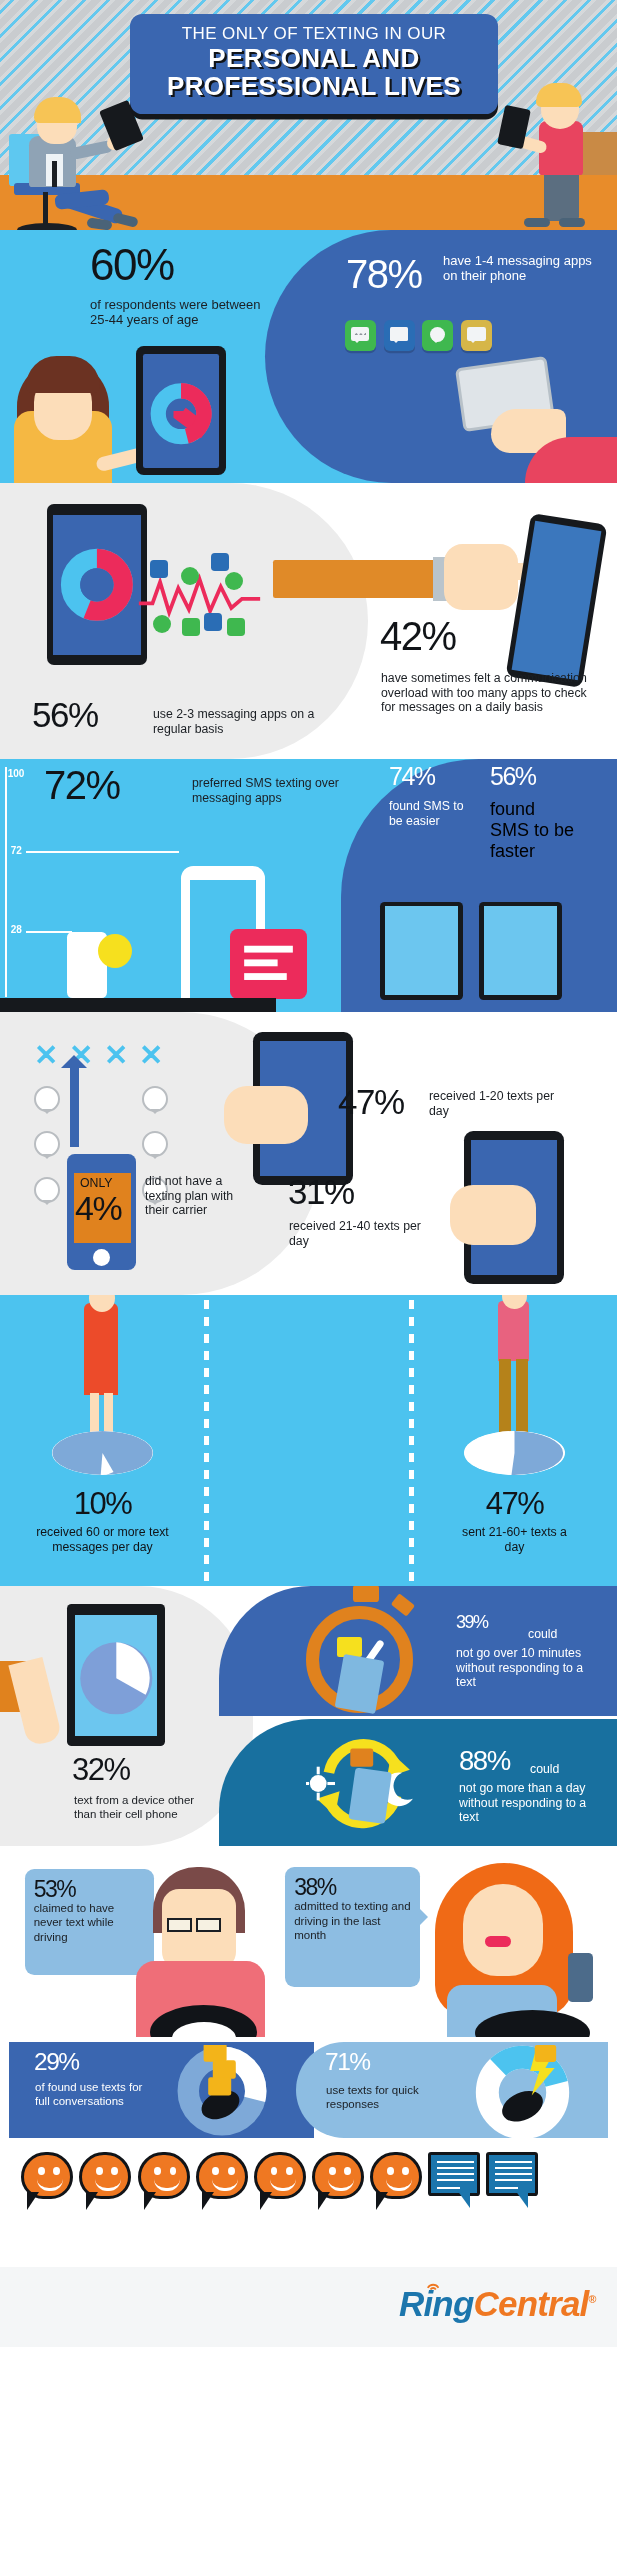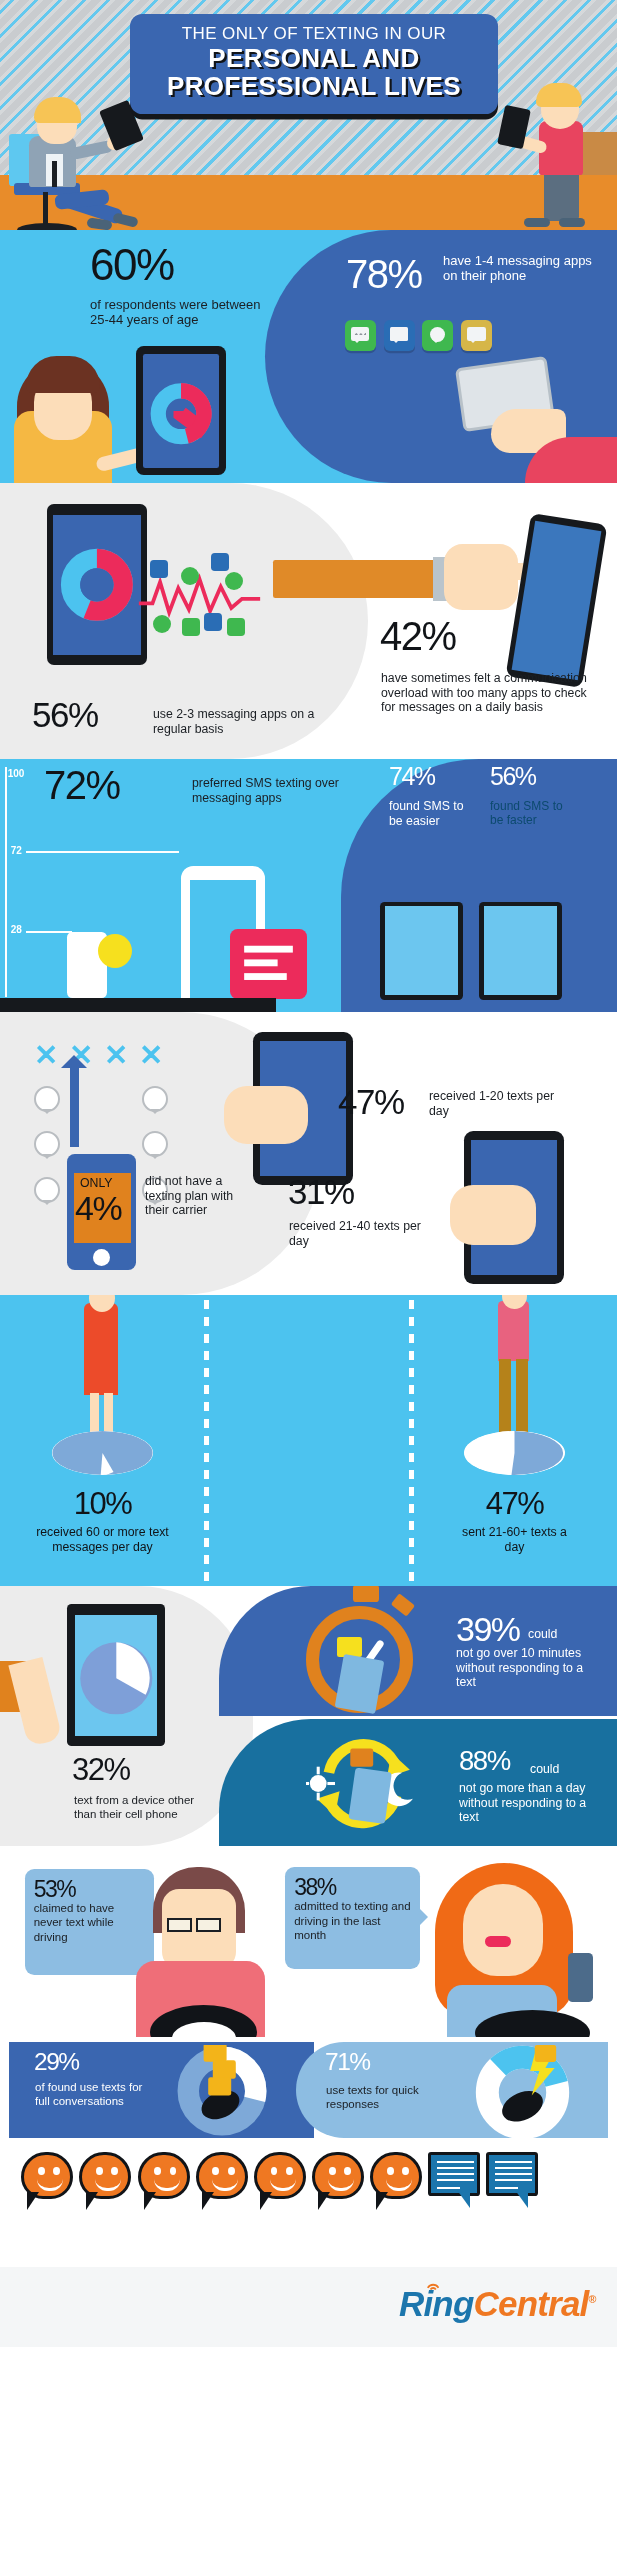--- a/index.html
+++ b/index.html
@@ -140,21 +140,21 @@
   #p4 .axis72  { position:absolute; left:10.7px; top:86px; color:#ffffff; font-size:10px; font-weight:700;}
   #p4 .axis28  { position:absolute; left:10.7px; top:165px; color:#ffffff; font-size:10px; font-weight:700;}
   #p4 .vline   { position:absolute; left:4.6px; top:7.7px; width:2.3px; height:230px; background:#ffffff;}
   #p4 .h72 { position:absolute; left:26px; top:92px; width:153px; height:1.5px; background:#ffffff;}
   #p4 .h28 { position:absolute; left:26px; top:172px; width:46px; height:1.5px; background:#ffffff;}
   #p4 .n72 { position:absolute; left:44px; top:7.7px; font-size:40px; color:#111418;}
   #p4 .c72 { position:absolute; left:152px; top:17px; width:168px; font-size:12.3px; color:#1b1f24;margin-left:40px;}
   #p4 .n74 { position:absolute; left:389px; top:6.1px; font-size:25px; color:#ffffff;}
   #p4 .c74 { position:absolute; left:389px; top:40px; width:86px; font-size:12.3px; color:#ffffff;}
   #p4 .n56b{ position:absolute; left:490px; top:6.1px; font-size:25px; color:#ffffff;}
-  #p4 .c56b{ position:absolute; left:490px; top:40px; width:86px; font-size:12px; color:#0c4a6e;}
+  #p4 .c56b{ position:absolute; left:490px; top:40px; width:86px; font-size:18px; color:#000000;}
   #p4 .bigphone { position:absolute; left:181px; top:107px; width:84px; height:145px; background:#ffffff; border-radius:12.3px 12.3px 0 0;}
   #p4 .bigphone i { position:absolute; left:9.2px; top:13.8px; right:9.2px; bottom:0; background:#4cc3ef; display:block;}
   #p4 .msgsq { position:absolute; left:230px; top:170px; width:77px; height:70px; background:#ec2b5b; border-radius:7.7px;}
   #p4 .blackbar { position:absolute; left:0; bottom:0; width:276px; height:13.8px; background:#16191d;}
   #p4 .smallph { position:absolute; left:67px; bottom:13.8px; width:40px; height:66px; background:#ffffff; border-radius:5.4px;}
   #p4 .ball { position:absolute; left:98px; bottom:44px; width:34px; height:34px; background:#f6e01e; border-radius:50%;}
   #p4 .rp { position:absolute; bottom:12.3px; width:83px; height:98px; background:#16191d; border-radius:4.6px; padding:4.6px;}
   #p4 .rp i { display:block; width:100%; height:100%; background:#6cc6ef;}
 
   
@@ -193,21 +193,21 @@
 
   
   #p7 { height: 260px; background:#ffffff; }
   #p7 .graybg { position:absolute; left:0; top:0; width:253px; height:100%; background:#ececec; border-radius:0 115px 115px 0;}
   #p7 .blue39 { position:absolute; left:219px; top:0; width:398px; height:130px; background:#3a66b0; border-radius:92px 0 0 0;}
   #p7 .blue88 { position:absolute; left:219px; top:133px; width:398px; height:127px; background:#18709f; border-radius:92px 0 0 0;}
   #p7 .phone { position:absolute; left:67px; top:18.4px; width:98px; height:142px; background:#16191d; border-radius:4.6px; padding:10.7px 7.7px;}
   #p7 .phscr { width:100%; height:100%; background:#6cc6ef; position:relative; overflow:hidden;}
   #p7 .n32 { position:absolute; left:72px; top:170px; font-size:31px; color:#111418;}
   #p7 .c32 { position:absolute; left:74px; top:208px; width:145px; font-size:11.5px; color:#1b1f24;}
-  #p7 .n39 { position:absolute; left:456px; top:27.6px; font-size:34px; color:#ffffff;text-align:center;}
+  #p7 .n39 { position:absolute; left:456px; top:27.6px; font-size:18px; color:#ffffff;text-align:center;}
   #p7 .s39 { position:absolute; left:528px; top:41px; font-size:12.3px; color:#ffffff;}
   #p7 .c39 { position:absolute; left:456px; top:60px; width:145px; font-size:12.3px; color:#ffffff;}
   #p7 .n88 { position:absolute; left:459px; top:162px; font-size:27.6px; color:#ffffff;}
   #p7 .s88 { position:absolute; left:530px; top:176px; font-size:12.3px; color:#ffffff;}
   #p7 .c88 { position:absolute; left:459px; top:195px; width:149px; font-size:12.3px; color:#ffffff;}
   .stopwatch { position:absolute; left:306px; top:20px; width:107px; height:107px; border:13.8px solid #e0821e; border-radius:50%; background:#3a66b0;}
   .recycle { position:absolute; left:306px; top:147px; width:113px; height:101px;}
 
   
   #p8 { height: 191px; background:#ffffff; }
@@ -585,21 +585,21 @@
     <div>
       <div style="position:absolute;left:153px;top:21.4px;width:92px;height:66px;background:#7a4a48;border-radius:44px 44px 0 0;"></div>
       <div style="position:absolute;left:162px;top:43px;width:74px;height:80px;background:#fcddb9;border-radius:17px;"></div>
       <div style="position:absolute;left:167px;top:72px;width:24.5px;height:13.8px;background:#f6f1e2;border:2.3px solid #1b1f24;"></div>
       <div style="position:absolute;left:196px;top:72px;width:24.5px;height:13.8px;background:#f6f1e2;border:2.3px solid #1b1f24;"></div>
       <div style="position:absolute;left:136px;top:115px;width:129px;height:77px;background:#ef6e78;border-radius:18.4px 18.4px 0 0;"></div>
       <div style="position:absolute;left:150px;top:159px;width:107px;height:54px;background:#111418;border-radius:50%;"></div>
       <div style="position:absolute;left:172px;top:176px;width:64px;height:32px;background:#ffffff;border-radius:50%;"></div>
     </div>
 
-    <div class="bubble" style="left:285px;top:21.4px;width:135px;height:102px;">
+    <div class="bubble" style="left:285px;top:21.4px;width:135px;height:120px;">
       <div class="pct-big bnum">38%</div>
       <div class="btxt cap">admitted to texting and driving in the last month</div>
     </div>
     <div>
       <div style="position:absolute;left:435px;top:17px;width:138px;height:153px;background:#f06a16;border-radius:69px 69px 31px 31px;"></div>
       <div style="position:absolute;left:463px;top:38px;width:80px;height:92px;background:#fcddb9;border-radius:40px 40px 34px 34px;"></div>
       <div style="position:absolute;left:485px;top:90px;width:26px;height:10.7px;background:#ec2b5b;border-radius:6.9px;"></div>
       <div style="position:absolute;left:447px;top:139px;width:110px;height:52px;background:#8dbde2;border-radius:15.3px 15.3px 0 0;"></div>
       <div style="position:absolute;left:568px;top:107px;width:24.5px;height:49px;background:#4c6b8a;border-radius:4.6px;"></div>
       <div style="position:absolute;left:475px;top:164px;width:115px;height:46px;background:#111418;border-radius:50%;"></div>

